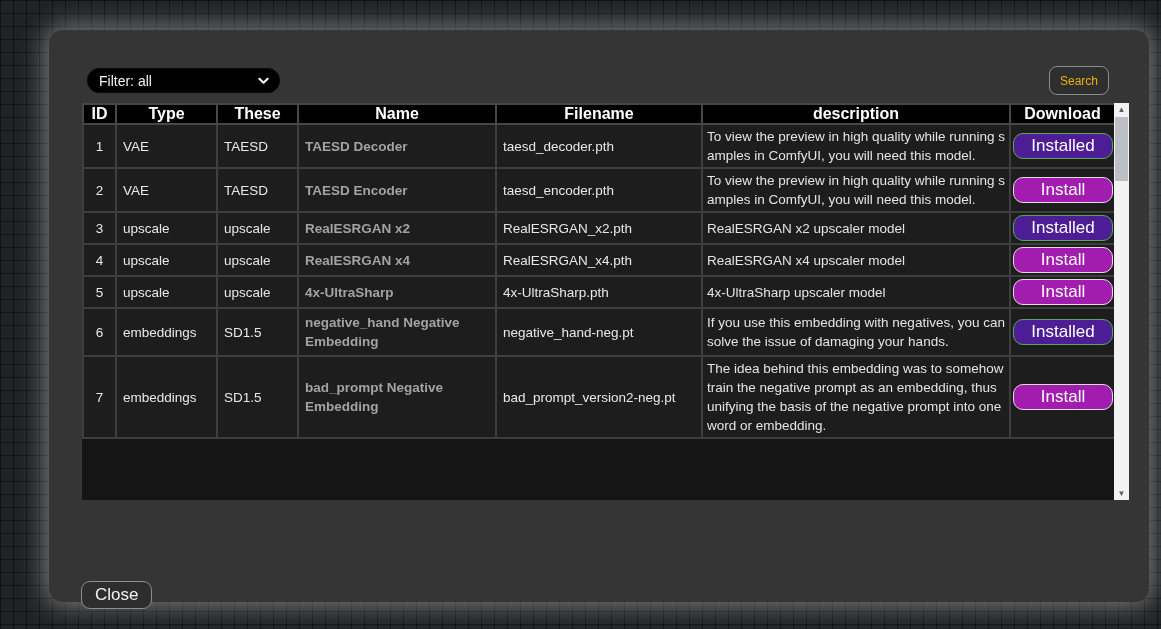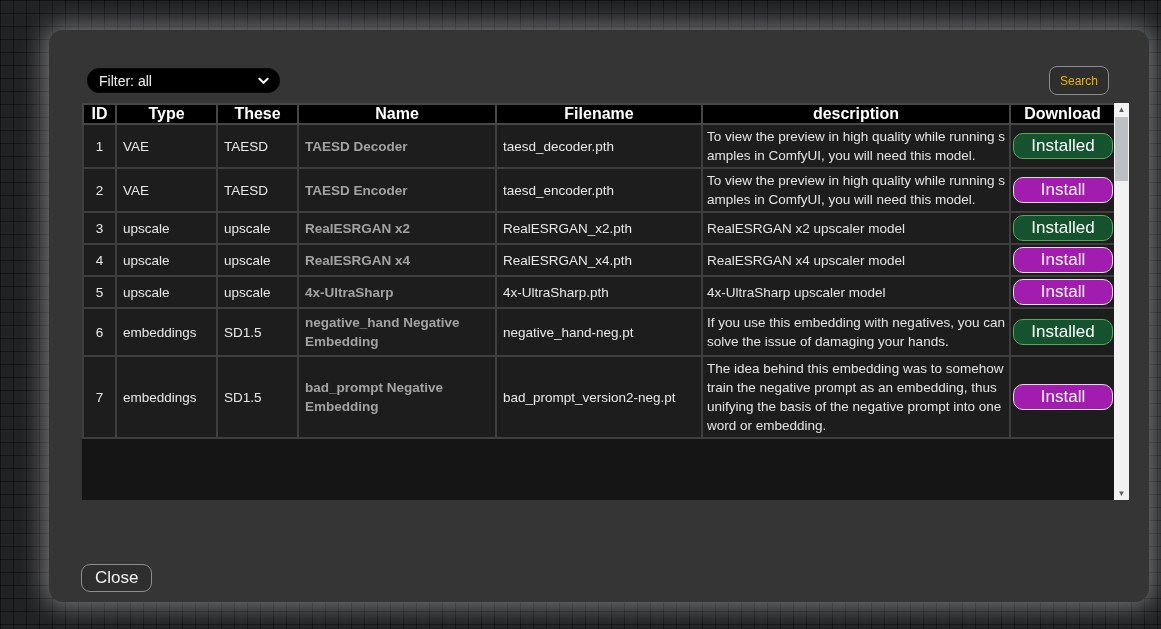--- a/index.html
+++ b/index.html
@@ -77,41 +77,41 @@
     color: #a3a3a3; font-weight: bold;
     text-decoration-color: #3d5cc8;
     cursor: pointer;
   }
   .dl-btn {
     width: 100px; height: 26px;
     border-radius: 10px; font-size: 17px; color: #fff;
     cursor: pointer; font-family: "Liberation Sans", sans-serif;
   }
   .dl-btn.install { background: #a21caf; border: 1px solid #dedede; }
-  .dl-btn.installed { background: #14532d; border: 1px solid #57a857; }
+  .dl-btn.installed { background: #4c1d95; border: 1px solid #57a857; }
   
   .scrollbar {
     position: absolute; left: 1065px; top: 73px;
     width: 15px; height: 397px; background: #f2f2f2;
   }
   .sb-arrow {
     position: absolute; left: 0; width: 15px; height: 13px;
     display: flex; align-items: center; justify-content: center;
     color: #5a5f64; font-size: 8px; cursor: pointer; user-select: none;
   }
   .sb-arrow.up { top: 0; }
   .sb-arrow.down { bottom: 0; }
   .sb-thumb {
     position: absolute; left: 1px; top: 14px;
     width: 13px; height: 64px; background: #bcc0c4;
     cursor: pointer;
   }
   
   .close-btn {
-    position: absolute; left: 32px; top: 534px;
+    position: absolute; left: 32px; top: 551px;
     height: 28px; padding: 0 13px;
     background: #2e2e2e; color: #f2f2f2;
     border: 1px solid #8d8d8d; border-radius: 9px;
     font-size: 17px; cursor: pointer;
     font-family: "Liberation Sans", sans-serif;
   }
 </style>
 </head>
 <body>
 

